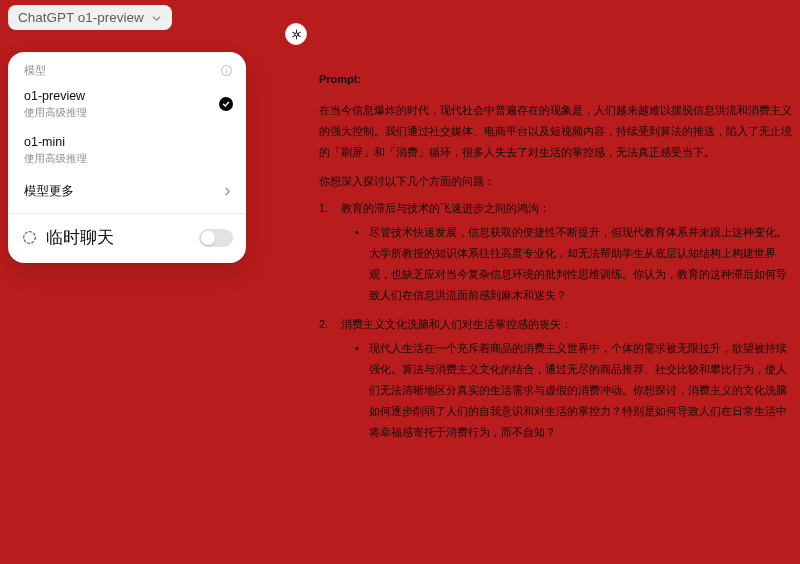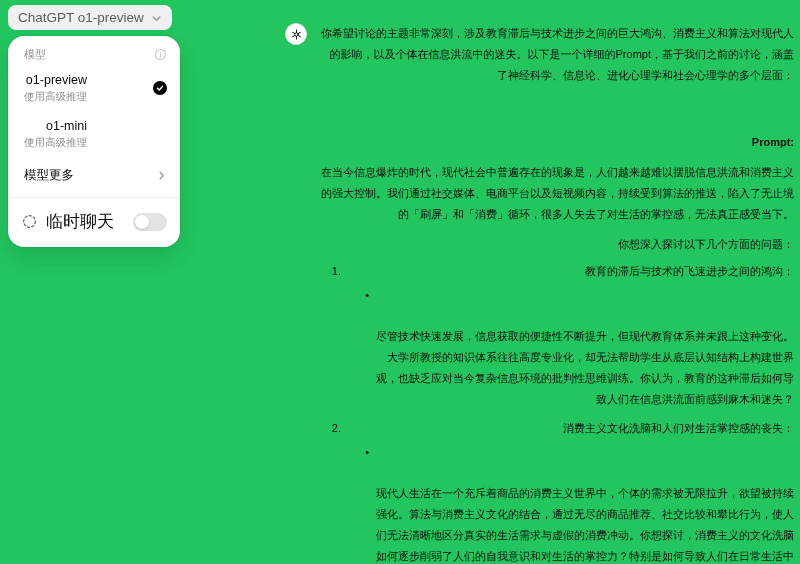--- a/index.html
+++ b/index.html
@@ -1,34 +1,34 @@
 <!DOCTYPE html>
 <html><head>
 <meta charset="utf-8">
 <style>
   html,body{margin:0;padding:0;}
   body{
     width:800px;height:564px;overflow:hidden;background:#fff;
     font-family:"Liberation Sans","DejaVu Sans",sans-serif;
     color:#0d0d0d;-webkit-font-smoothing:antialiased;
   }
-  .stage{position:relative;width:800px;height:564px;overflow:hidden;background:#22c55e;text-align:right;}
+  .stage{position:relative;width:800px;height:564px;overflow:hidden;background:#b91c1c;}
 
   
   .model-switcher{
     position:absolute;left:8px;top:5px;height:25px;
     display:flex;align-items:center;gap:7px;
     padding:0 10px;border-radius:8px;background:#f0f0f0;
     color:#5d5d5d;font-size:13.5px;font-weight:500;cursor:pointer;white-space:nowrap;
   }
   .chevron-down{display:inline-flex;margin-top:1px;}
 
   
   .menu{
-    position:absolute;left:8px;top:36px;width:172px;box-sizing:border-box;
+    position:absolute;left:8px;top:52px;width:238px;box-sizing:border-box;
     background:#fff;border-radius:16px;padding:6px 0 5px;z-index:20;
     box-shadow:0 0 0 1px rgba(0,0,0,0.05),0 10px 24px rgba(0,0,0,0.12);
   }
   .menu-head{
     display:flex;align-items:center;justify-content:space-between;
     padding:5px 13px 3px 16px;
   }
   .menu-head .lbl{font-size:11px;color:#8f8f8f;}
   .menu-item{
     display:flex;align-items:center;justify-content:space-between;
@@ -66,32 +66,32 @@
     padding:5px 16px;font-size:11px;line-height:19px;color:#0d0d0d;
   }
   .assistant-row{display:flex;align-items:flex-start;margin-top:23px;}
   .avatar{
     width:22px;height:22px;border-radius:50%;border:1px solid #e3e3e3;flex:none;
     display:flex;align-items:center;justify-content:center;background:#fff;box-sizing:border-box;
   }
   .prose{margin-left:12px;width:475px;font-size:11px;line-height:21px;color:#0d0d0d;}
   .prose p{margin:0;}
   .p-prompt{font-weight:700;margin-top:46px !important;}
-  .p-body{margin-top:10px !important;font-family:Liberation Mono, monospace;}
+  .p-body{margin-top:10px !important;}
   .p-lead{margin-top:8px !important;}
   .olist{margin-top:6px;}
   .li{display:flex;margin-top:8px;}
   .li:first-child{margin-top:0;}
   .li .num{width:22px;flex:none;}
   .li .li-content{flex:1;}
   .li .li-title{font-weight:400;}
   .bullet-row{display:flex;margin-top:3px;}
   .bullet-row .dot{width:14px;margin-left:14px;flex:none;}
   .bullet-row .dot::before{content:"•";}
-  .bullet-row .btext{flex:1;margin-top:41px;}
+  .bullet-row .btext{flex:1;}
 
   svg{display:block;}
 </style>
 </head>
 <body>
 
 <div class="stage">
 
   <div class="model-switcher">
     <span>ChatGPT o1-preview</span>
@@ -170,21 +170,20 @@
             <line x1="12" y1="8.6" x2="12" y2="3.6" transform="rotate(60 12 12)"></line>
             <line x1="12" y1="8.6" x2="12" y2="3.6" transform="rotate(120 12 12)"></line>
             <line x1="12" y1="8.6" x2="12" y2="3.6" transform="rotate(180 12 12)"></line>
             <line x1="12" y1="8.6" x2="12" y2="3.6" transform="rotate(240 12 12)"></line>
             <line x1="12" y1="8.6" x2="12" y2="3.6" transform="rotate(300 12 12)"></line>
           </svg>
         </span>
       </div>
 
       <div class="prose">
-        <p>你希望讨论的主题非常深刻，涉及教育滞后与技术进步之间的巨大鸿沟、消费主义和算法对现代人的影响，以及个体在信息洪流中的迷失。以下是一个详细的Prompt，基于我们之前的讨论，涵盖了神经科学、信息论、进化心理学和社会心理学的多个层面：</p>
         <p class="p-prompt">Prompt:</p>
         <p class="p-body">在当今信息爆炸的时代，现代社会中普遍存在的现象是，人们越来越难以摆脱信息洪流和消费主义的强大控制。我们通过社交媒体、电商平台以及短视频内容，持续受到算法的推送，陷入了无止境的「刷屏」和「消费」循环，很多人失去了对生活的掌控感，无法真正感受当下。</p>
         <p class="p-lead">你想深入探讨以下几个方面的问题：</p>
 
         <div class="olist">
 
           <div class="li">
             <span class="num">1.</span>
             <div class="li-content">
               <div class="li-title">教育的滞后与技术的飞速进步之间的鸿沟：</div>

